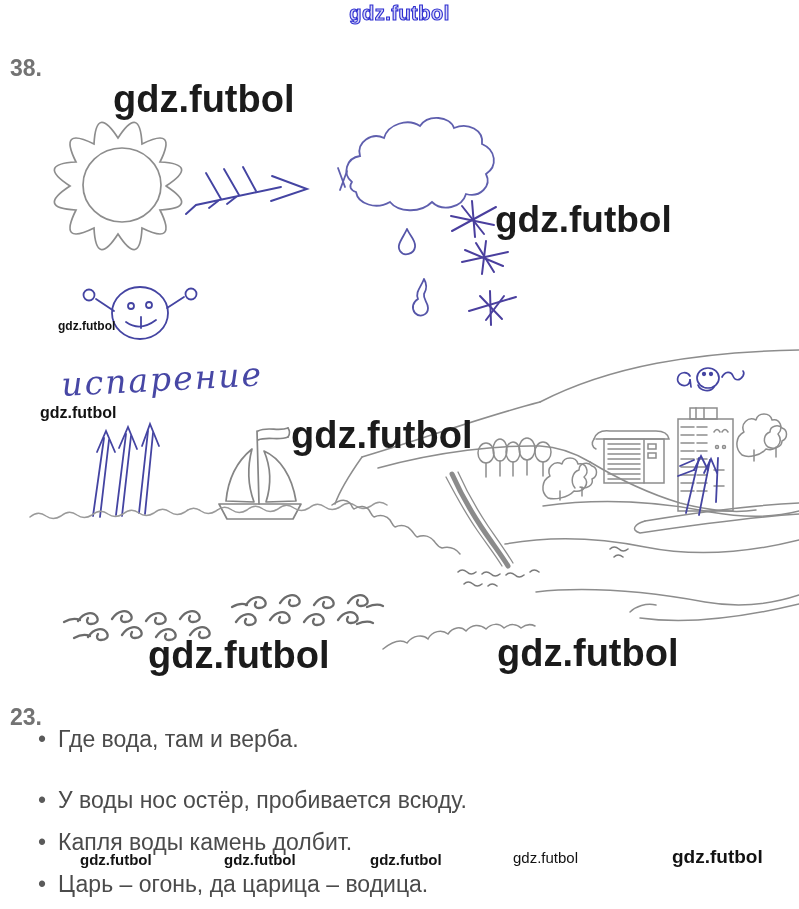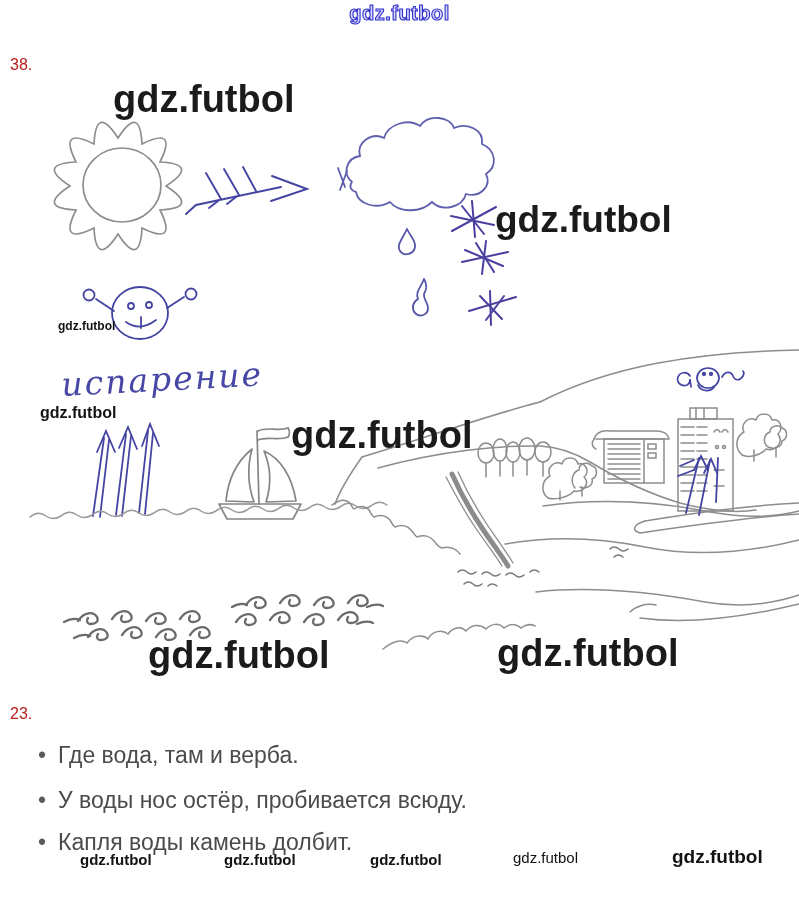--- a/index.html
+++ b/index.html
@@ -3,21 +3,21 @@
 <meta charset="utf-8">
 <style>
   html,body{margin:0;padding:0;background:#fff;}
   .page{position:relative;width:799px;height:909px;background:#ffffff;overflow:hidden;
         font-family:"Liberation Sans",sans-serif;}
   .abs{position:absolute;}
   .wm-top{left:0;right:0;top:2px;text-align:center;font-size:20px;font-weight:700;
           -webkit-text-stroke:1.1px #2c2cd0;color:rgba(44,44,208,0.18);letter-spacing:0.5px;}
   .wm-lg{font-size:38px;font-weight:700;color:#1b1b1b;white-space:nowrap;line-height:1;}
   .wm-sm{font-weight:700;color:#121212;white-space:nowrap;line-height:1;}
-  .sec-num{font-size:16px;font-weight:400;color:#b91c1c;line-height:1;}
+  .sec-num{font-size:23px;font-weight:700;color:#737373;line-height:1;}
   .li{left:38px;font-size:23px;color:#4b4b4b;white-space:nowrap;line-height:1.2;}
   .li .b{margin-right:12px;color:#5a5a5a;}
   svg{display:block;}
   svg *{vector-effect:non-scaling-stroke;}
 </style>
 </head>
 <body>
 
 <div class="page">
 
@@ -271,29 +271,32 @@
   <div class="abs wm-lg" style="left:113px;top:80px">gdz.futbol</div>
   <div class="abs wm-lg" style="left:495px;top:201px;font-size:37px">gdz.futbol</div>
   <div class="abs wm-sm" style="left:58px;top:320px;font-size:12px">gdz.futbol</div>
   <div class="abs wm-sm" style="left:40px;top:405px;font-size:16px">gdz.futbol</div>
   <div class="abs wm-lg" style="left:291px;top:416px">gdz.futbol</div>
   <div class="abs wm-lg" style="left:148px;top:636px">gdz.futbol</div>
   <div class="abs wm-lg" style="left:497px;top:634px">gdz.futbol</div>
 
   <div class="abs sec-num" style="left:10px;top:706px">23.</div>
 
-  <div class="abs li" style="top:742px">
+  <div class="abs li" style="top:726px">
     <span class="b">•</span><span>Где вода, там и верба.</span>
   </div>
   <div class="abs li" style="top:829px">
     <span class="b">•</span><span>Капля воды камень долбит.</span>
   </div>
   <div class="abs li" style="top:787px">
     <span class="b">•</span><span>У воды нос остёр, пробивается всюду.</span>
   </div>
+  <div class="abs li" style="top:871px">
+    <span class="b">•</span><span>Царь – огонь, да царица – водица.</span>
+  </div>
 
   <div class="abs wm-sm" style="left:80px;top:852px;font-size:15px">gdz.futbol</div>
   <div class="abs wm-sm" style="left:224px;top:852px;font-size:15px">gdz.futbol</div>
   <div class="abs wm-sm" style="left:370px;top:852px;font-size:15px">gdz.futbol</div>
   <div class="abs wm-sm" style="left:513px;top:850px;font-size:15px;font-weight:400">gdz.futbol</div>
   <div class="abs wm-sm" style="left:672px;top:847px;font-size:19px">gdz.futbol</div>
 
 </div>
 
 </body></html>

